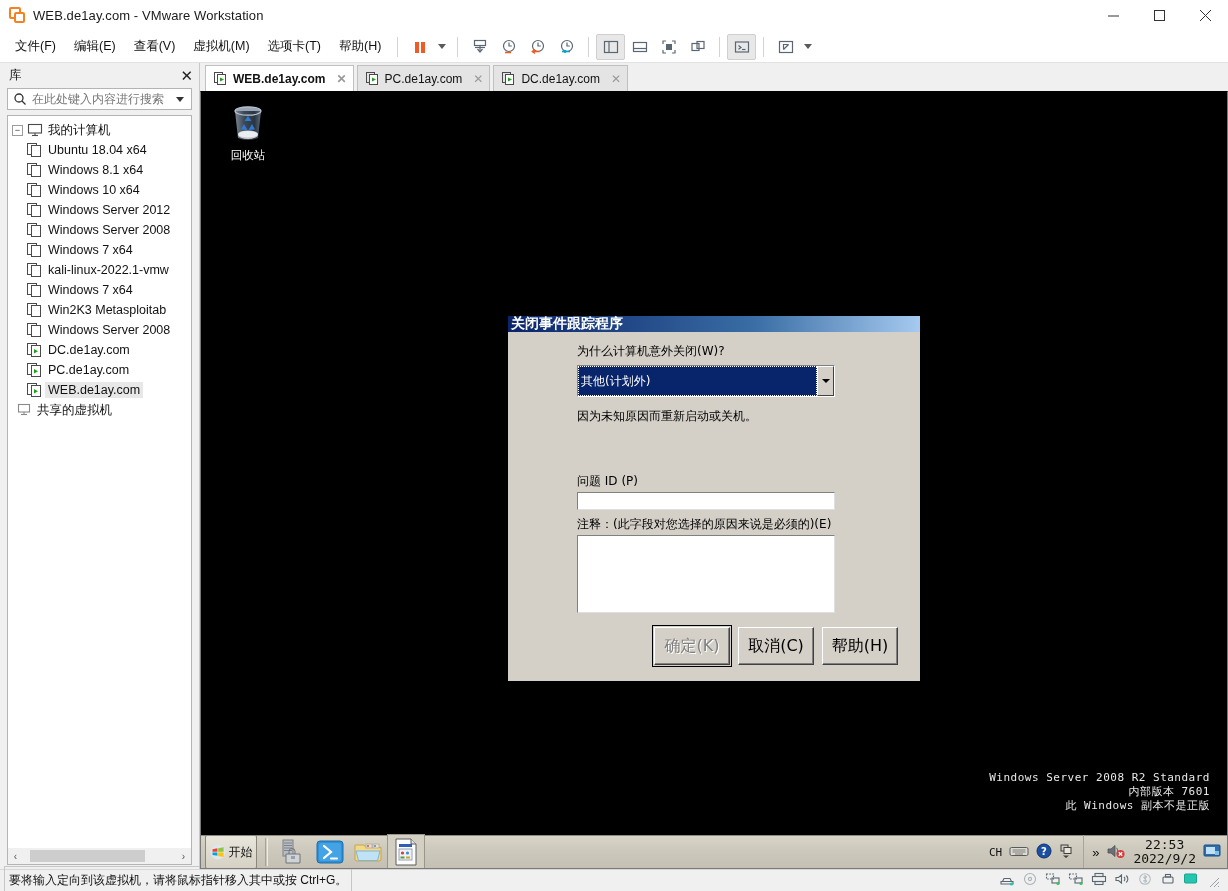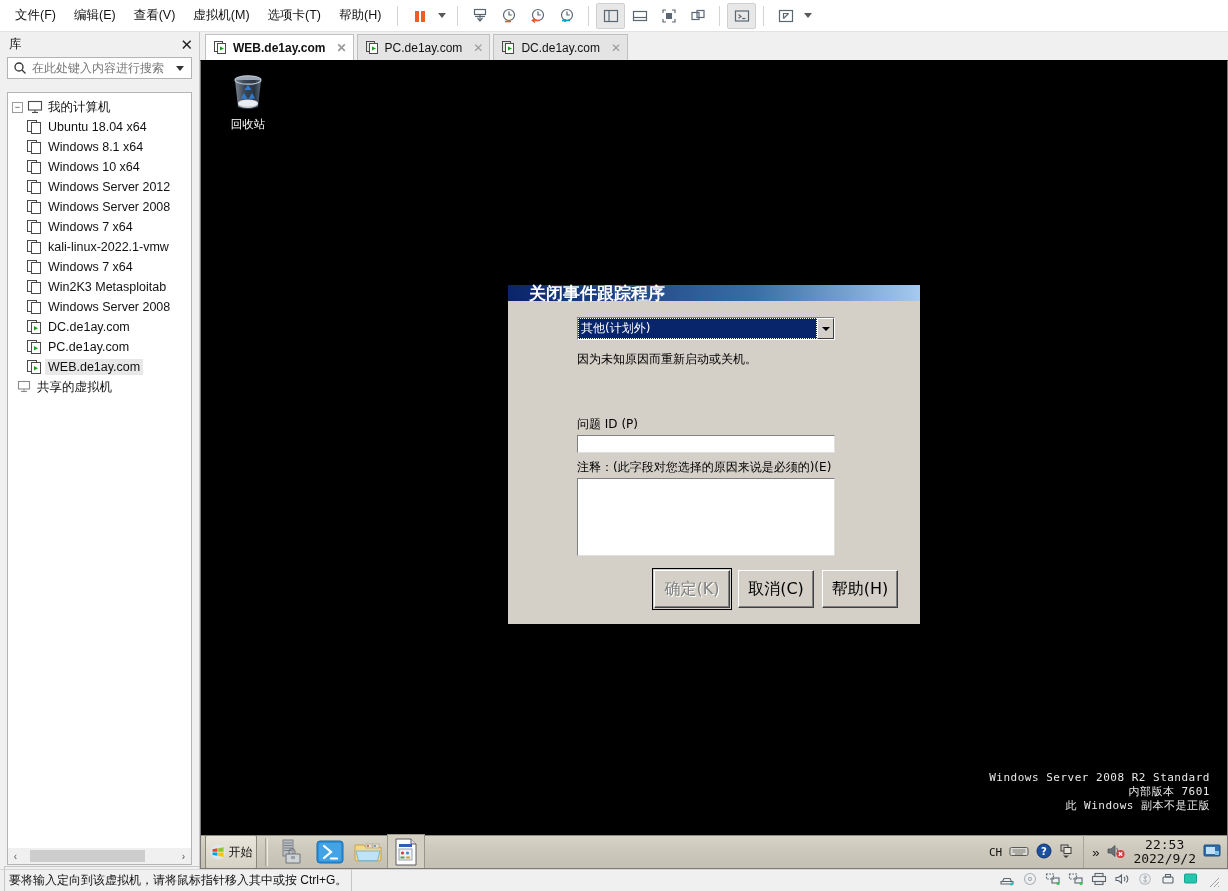--- a/index.html
+++ b/index.html
@@ -80,21 +80,21 @@
     display: flex; flex-direction: column;
     border-right: 1px solid #c8c8c8;
   }
   .side-head {
     height: 24px; display: flex; align-items: center; justify-content: space-between;
     padding: 0 6px 0 9px;
   }
   .side-head .t { font-size: 12.5px; color: #111; }
   .side-head .x { font-size: 15px; color: #222; line-height: 1; cursor: pointer; }
   .searchbox {
-    margin: 1px 7px 13px 7px; height: 22px; background: #fff;
+    margin: 1px 7px 5px 7px; height: 22px; background: #fff;
     border: 1px solid #b4b4b4; display: flex; align-items: center; padding: 0 3px;
   }
   .searchbox .mag { width: 14px; height: 14px; flex: 0 0 14px; margin: 0 3px 0 2px; }
   .searchbox input {
     border: none; outline: none; flex: 1 1 auto; font-size: 12px;
     color: #7a7a7a; font-family: "Liberation Sans", sans-serif; background: transparent;
     min-width: 0;
   }
   .searchbox .dd {
     width: 0; height: 0; border-left: 4px solid transparent; border-right: 4px solid transparent;
@@ -197,30 +197,30 @@
 
   
   .dialog {
     position: absolute; left: 305px; top: 222px; width: 416px;
     background: #d4d0c8;
     border: 2px solid #000;
     font-family: "DejaVu Sans", sans-serif;
     box-shadow: 1px 1px 0 #000;
   }
   .dlg-title {
-    height: 17px; display: flex; align-items: center; padding-left: 21px;
+    height: 17px; display: flex; align-items: center; padding-left: 3px;
     background: linear-gradient(90deg, #0a246a 0%, #3a6ea5 60%, #a6caf0 100%);
-    color: #fff; font-size: 17px; font-weight: bold;
+    color: #fff; font-size: 14px; font-weight: bold;
     font-family: Liberation Sans, sans-serif;
     border-bottom: 1px solid #d4d0c8;
   }
   .dlg-body { padding: 10px 14px 10px 14px; position: relative; }
   .dlg-label { font-size: 12px; color: #000; margin-left: 55px; }
   .combo {
-    margin: 5px 0 11px 55px; width: 258px; height: 23px; display: flex;
+    margin: 5px 0 11px 55px; width: 258px; height: 32px; display: flex;
     border: 1px solid #808080; border-right-color: #fff; border-bottom-color: #fff;
     background: #22c55e;
   }
   .combo-inner { flex: 1 1 auto; background: #08246b; color: #fff; font-size: 12px;
     display: flex; align-items: center; padding-left: 2px; border: 1px dotted #ffffff; }
   .combo-arrow {
     width: 17px; flex: 0 0 17px; background: #d4d0c8;
     border-left: 1px solid #fff; border-top: 1px solid #fff;
     border-right: 1px solid #404040; border-bottom: 1px solid #404040;
     display: flex; align-items: center; justify-content: center;
@@ -262,20 +262,45 @@
   }
   .status-msg { border: 1px solid #c6c6c6; padding: 1px 4px; height: 29px; display:flex; align-items:center; }
   .status-icons { margin-left: auto; display: flex; align-items: center; gap: 7px; padding-right: 4px; }
   .sgrip { width: 14px; height: 14px; }
 </style>
 </head>
 <body>
 
 <div id="app">
 
+  <div class="titlebar">
+    <div class="tb-icon">
+      <span class="sq1"></span>
+        <span class="sq2"></span>
+    </div>
+    <div class="tb-title">WEB.de1ay.com - VMware Workstation</div>
+    <div class="winbtns">
+      <div class="winbtn">
+        <svg width="11" height="11" viewBox="0 0 11 11">
+            <line x1="0" y1="6" x2="11" y2="6" stroke="#333" stroke-width="1"></line>
+          </svg>
+      </div>
+      <div class="winbtn">
+        <svg width="11" height="11" viewBox="0 0 11 11">
+            <rect x="0.5" y="0.5" width="10" height="10" fill="none" stroke="#333" stroke-width="1"></rect>
+          </svg>
+      </div>
+      <div class="winbtn close">
+        <svg width="11" height="11" viewBox="0 0 11 11">
+            <line x1="0" y1="0" x2="11" y2="11" stroke="currentColor" stroke-width="1"></line>
+            <line x1="11" y1="0" x2="0" y2="11" stroke="currentColor" stroke-width="1"></line>
+          </svg>
+      </div>
+    </div>
+  </div>
 
   <div class="menubar">
     <div class="menu-item">文件(F)</div>
     <div class="menu-item">编辑(E)</div>
     <div class="menu-item">查看(V)</div>
     <div class="menu-item">虚拟机(M)</div>
     <div class="menu-item">选项卡(T)</div>
     <div class="menu-item">帮助(H)</div>
 
     <div class="tb-sep"></div>
@@ -597,20 +622,21 @@
               </svg>
             </div>
             <div>回收站</div>
           </div>
 
           <div class="dialog">
             <div class="dlg-title">
               <span>关闭事件跟踪程序</span>
             </div>
             <div class="dlg-body">
+              <div class="dlg-label">为什么计算机意外关闭(W)?</div>
 
               <div class="combo">
                 <div class="combo-inner">其他(计划外)</div>
                 <div class="combo-arrow">
                     <i></i>
                   </div>
               </div>
 
               <div class="dlg-desc">因为未知原因而重新启动或关机。</div>
 

